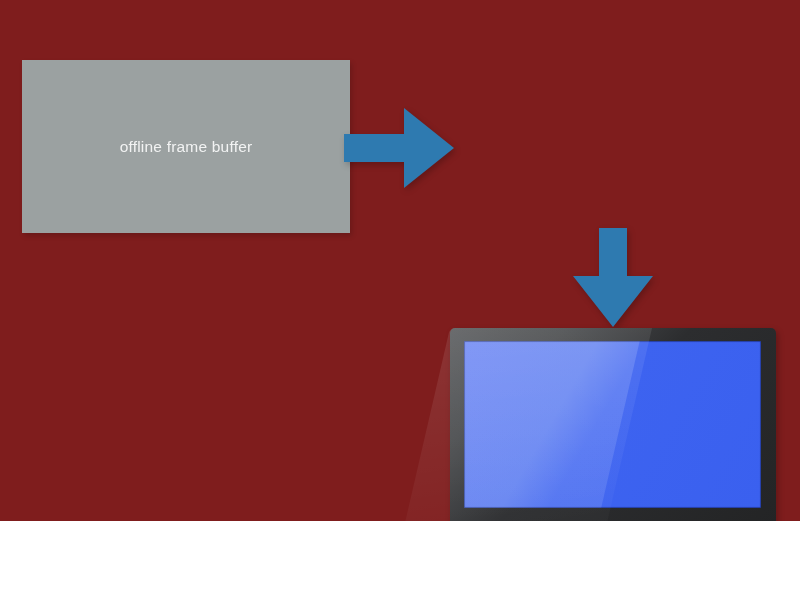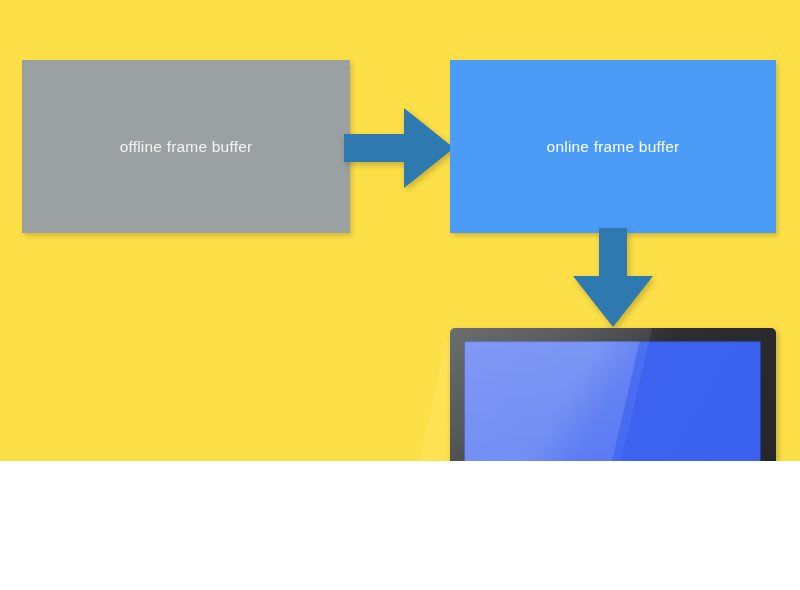--- a/index.html
+++ b/index.html
@@ -7,22 +7,22 @@
     margin: 0;
     padding: 0;
     background: #ffffff;
   }
   body {
     font-family: "Liberation Sans", sans-serif;
   }
   #canvas {
     position: relative;
     width: 800px;
-    height: 461px;
-    background: #fde047;
+    height: 521px;
+    background: #7f1d1d;
     overflow: hidden;
   }
 
   
   .slide-edge {
     position: absolute;
     left: 150px;
     top: 568px;
     width: 545px;
     height: 22px;
@@ -142,23 +142,20 @@
 <div id="canvas">
 
   <div class="node-box" id="offline-box">
     <span class="node-label">offline frame buffer</span>
   </div>
 
   <svg class="arrow" id="arrow-right" viewBox="0 0 112 84">
     <polygon points="0,28 60,28 60,2 110,42 60,82 60,56 0,56" fill="#2e7ab0"></polygon>
   </svg>
 
-  <div class="node-box" id="online-box">
-    <span class="node-label">online frame buffer</span>
-  </div>
 
   <svg class="arrow" id="arrow-down" viewBox="0 0 94 102">
     <polygon points="33,0 61,0 61,48 87,48 47,99 7,48 33,48" fill="#2e7ab0"></polygon>
   </svg>
 
   <div id="monitor">
     <div id="monitor-screen">
       <div class="screen-gloss"></div>
       <div class="screen-inner-edge"></div>
     </div>

